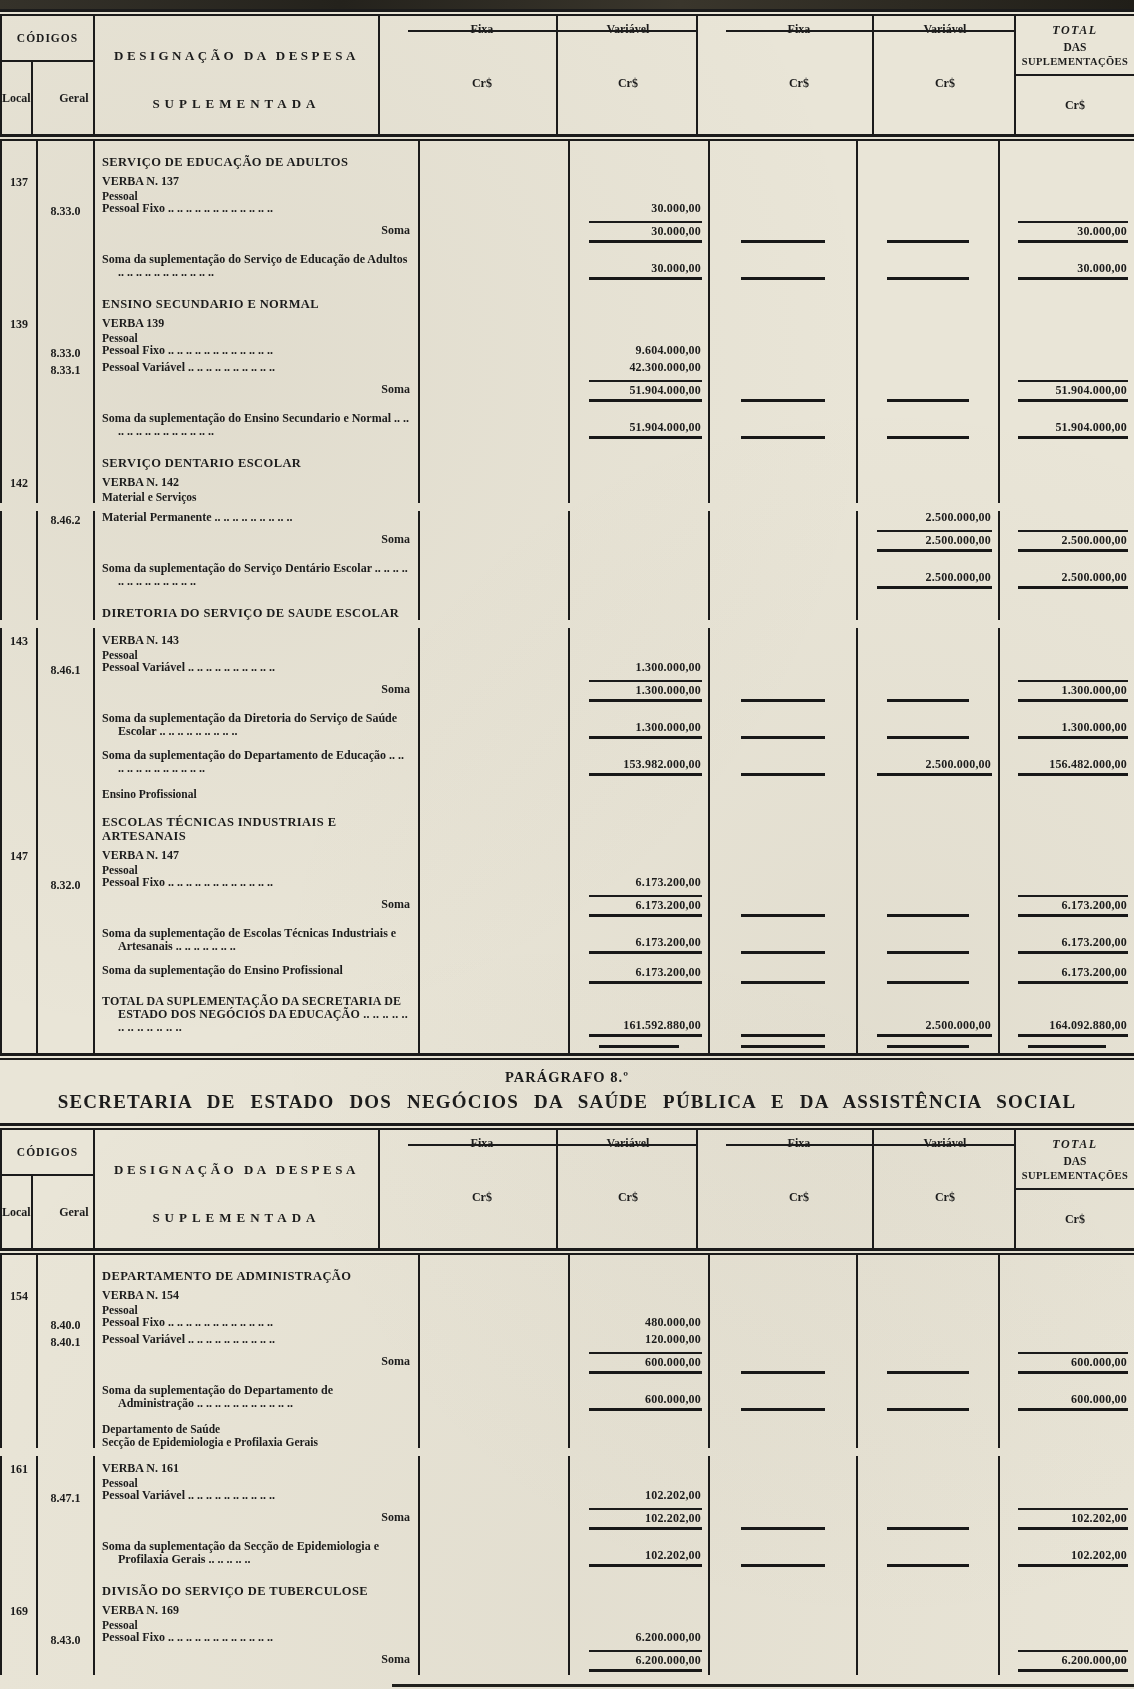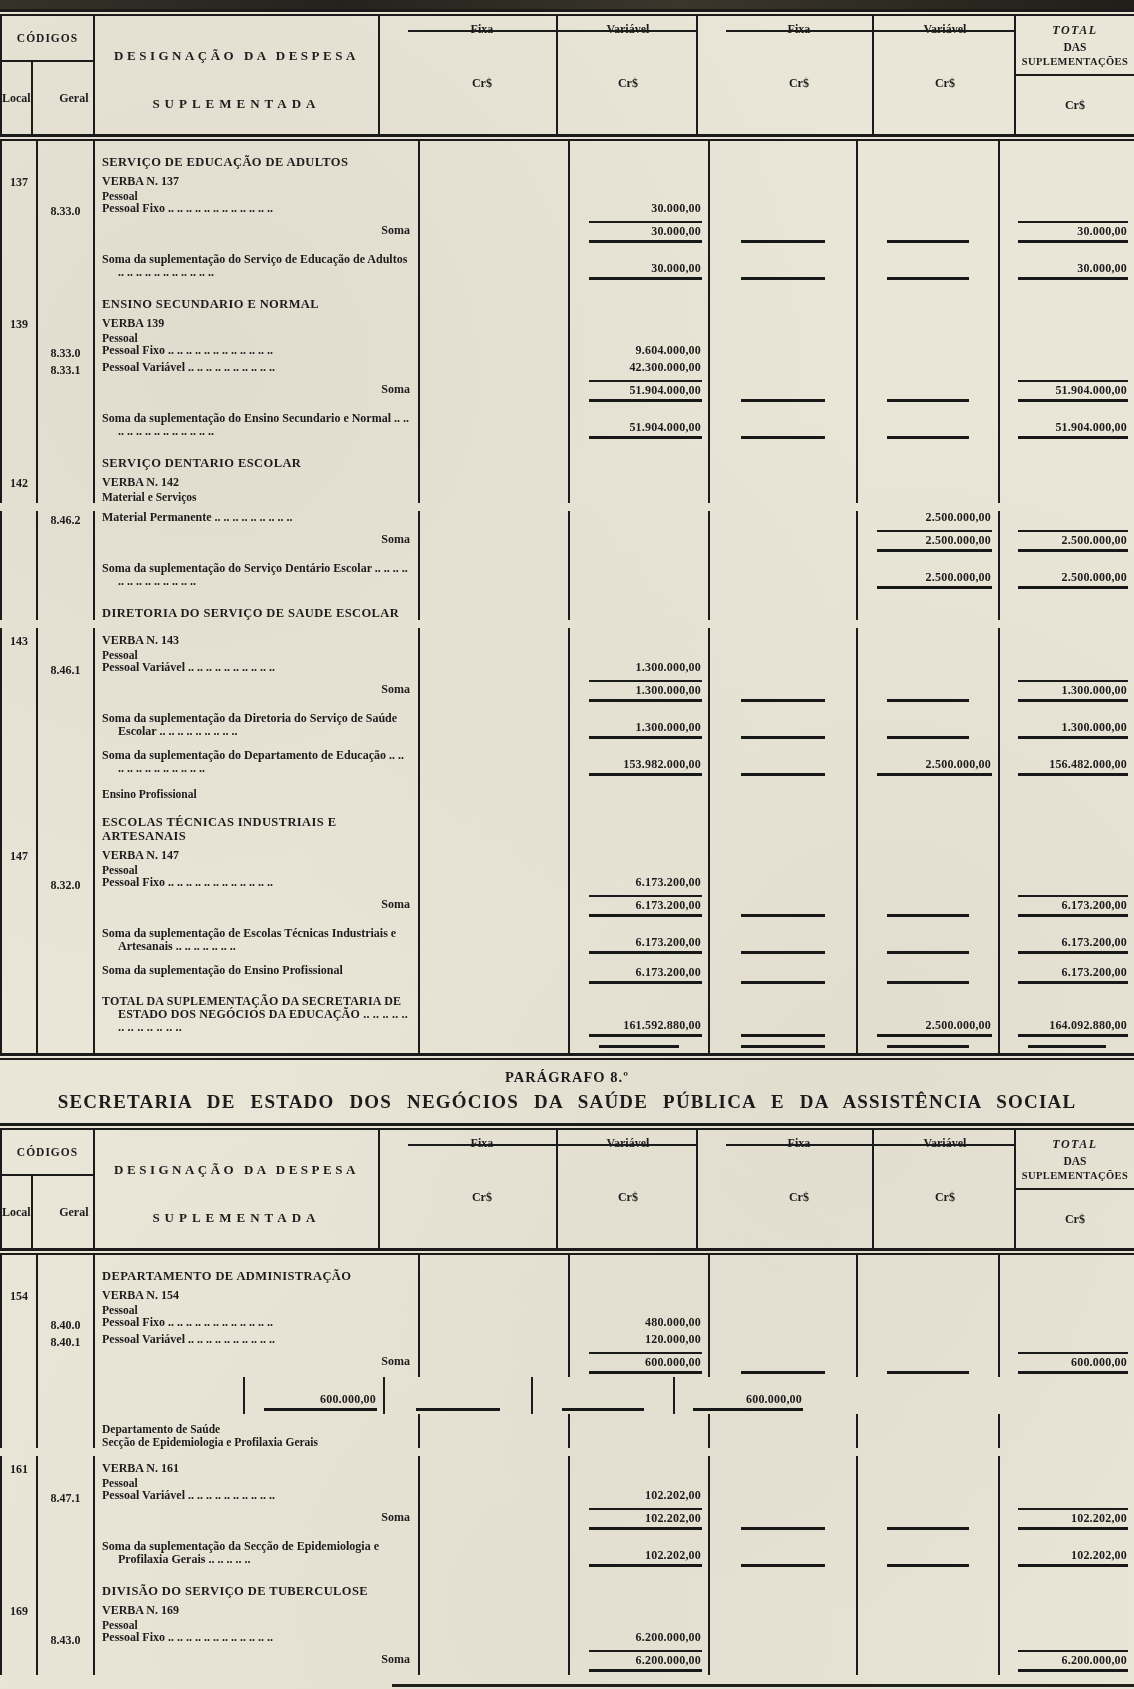--- a/index.html
+++ b/index.html
@@ -1235,20 +1235,23 @@
           <div class="mwrap">
             <div class="sumline"></div>
             <div class="mval">600.000,00</div>
             <div class="vrule"></div>
           </div>
         </div>
       </div>
       <div class="row r-somasup">
         <div class="c clocal"></div>
         <div class="c cgeral"></div>
+        <div class="c cdesig">
+          <span class="lbl">Soma da suplementação do Departamento de Administração .. .. .. .. .. .. .. .. .. .. ..</span>
+        </div>
         <div class="c cm cm0">
           <div class="mwrap"></div>
         </div>
         <div class="c cm cm1">
           <div class="mwrap">
             <div class="mval">600.000,00</div>
             <div class="vrule"></div>
           </div>
         </div>
         <div class="c cm cm2">

